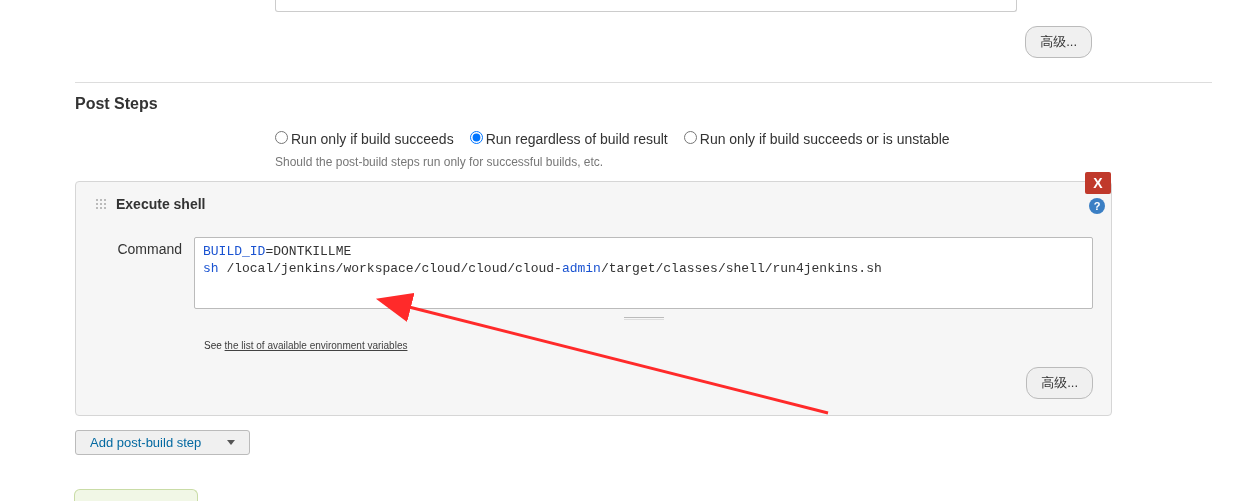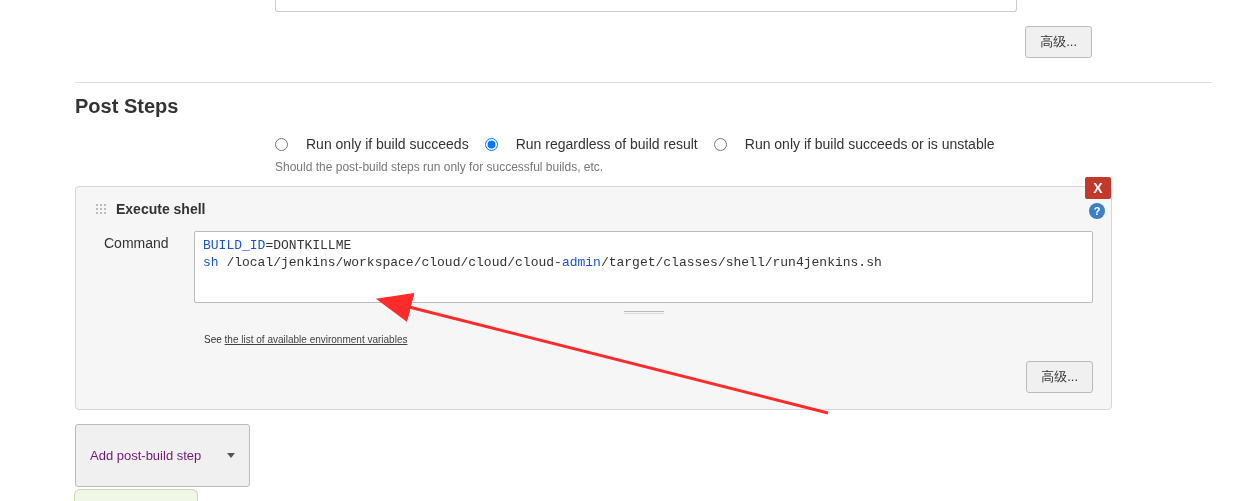--- a/index.html
+++ b/index.html
@@ -27,53 +27,53 @@
     background: #fff;
   }
   .adv-row {
     display: flex;
     justify-content: flex-end;
     padding: 14px 120px 24px 0;
   }
   .btn {
     background: #f0f0f0;
     border: 1px solid #bbb;
-    border-radius: 3px;
+    border-radius: 12px;
     padding: 6px 14px;
     font-size: 13px;
     color: #333;
     cursor: pointer;
   }
 
   hr.divider {
     border: none;
     border-top: 1px solid #ddd;
     margin: 0 0 12px 0;
   }
 
   .section-title {
-    font-size: 20px;
+    font-size: 16px;
     font-weight: bold;
     color: #333;
     margin: 0 0 18px 0;
   }
 
   .radio-row {
     margin-left: 200px;
     display: flex;
     align-items: center;
     gap: 16px;
     font-size: 14px;
     color: #333;
     margin-bottom: 8px;
   }
   .radio-item {
     display: inline-flex;
-    align-items: center;
-    gap: 18px;
+    align-items: flex-start;
+    gap: 3px;
     cursor: pointer;
   }
   .radio-item input { margin: 0; }
 
   .hint-text {
     margin-left: 200px;
     font-size: 12px;
     color: #777;
     margin-bottom: 12px;
   }
@@ -86,21 +86,21 @@
     padding: 14px 18px 16px 18px;
     position: relative;
   }
   .step-header {
     display: flex;
     align-items: center;
     gap: 8px;
     font-weight: bold;
     font-size: 14px;
     color: #333;
-    margin-bottom: 14px;
+    margin-bottom: 25px;
     text-align: center;
   }
   .drag-handle {
     width: 14px;
     height: 14px;
     background-image:
       radial-gradient(circle, #bbb 1px, transparent 1px);
     background-size: 4px 4px;
     background-position: 1px 1px;
     cursor: grab;
@@ -138,21 +138,21 @@
     cursor: pointer;
   }
 
   .cmd-row {
     display: flex;
     gap: 12px;
     align-items: flex-start;
   }
   .cmd-label {
     width: 78px;
-    text-align: left;
+    text-align: right;
     padding-top: 4px;
     font-size: 14px;
     color: #333;
     margin-left: 10px;
   }
   .cmd-editor {
     flex: 1;
     height: 72px;
     border: 1px solid #bbb;
     background: #fff;
@@ -206,23 +206,23 @@
     padding: 0 0 0 0;
   }
 
   .add-step-row {
     margin-top: 14px;
   }
   .dropdown-btn {
     background: #f0f0f0;
     border: 1px solid #bbb;
     border-radius: 3px;
-    padding: 23px 14px;
+    padding: 4px 14px;
     font-size: 13px;
-    color: #701a75;
+    color: #0369a1;
     cursor: pointer;
     display: inline-flex;
     align-items: center;
     gap: 26px;
   }
   .caret-down {
     width: 0;
     height: 0;
     border-left: 4px solid transparent;
     border-right: 4px solid transparent;

